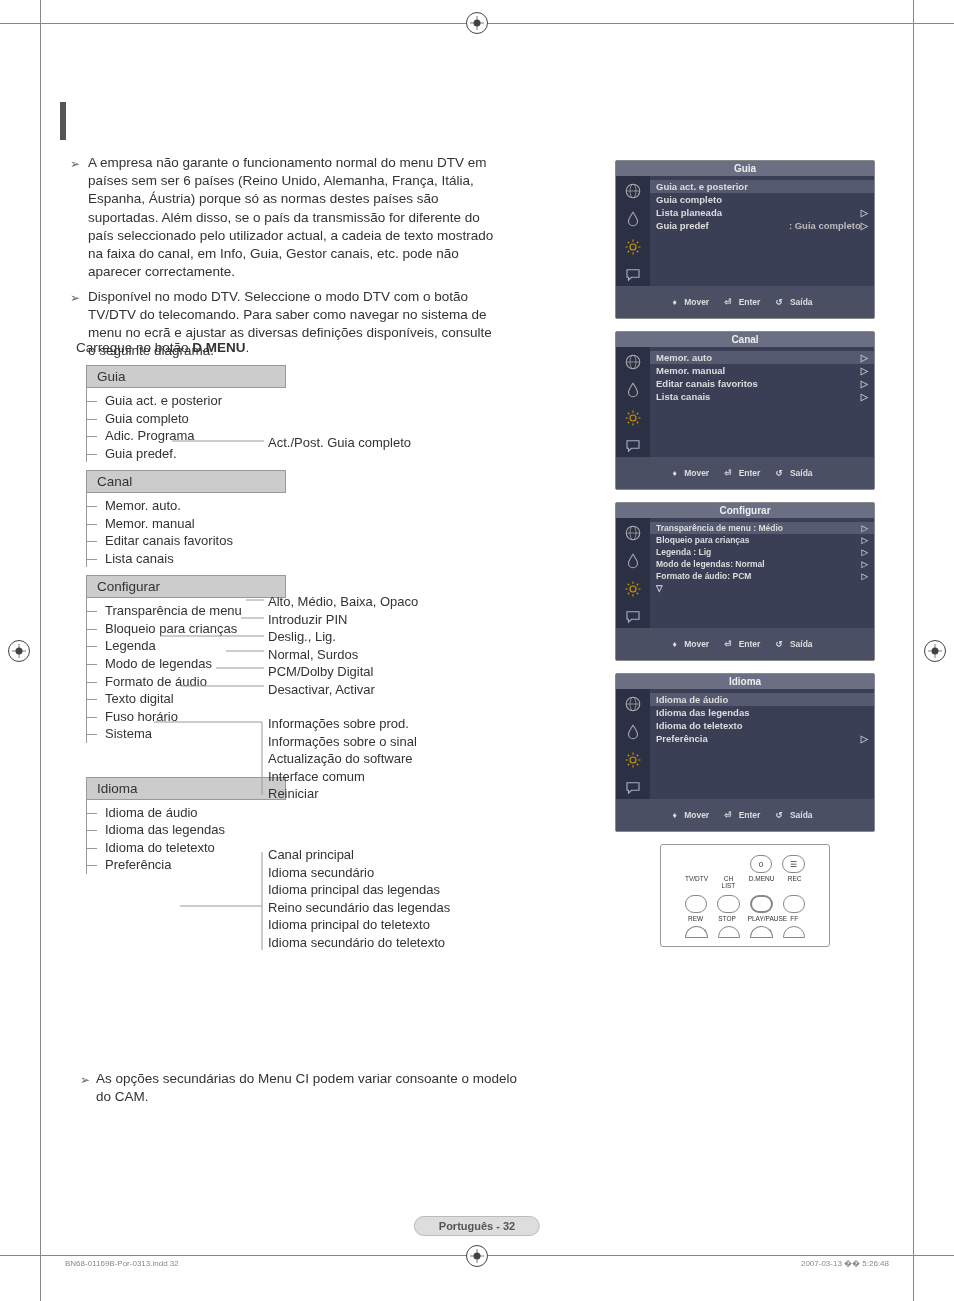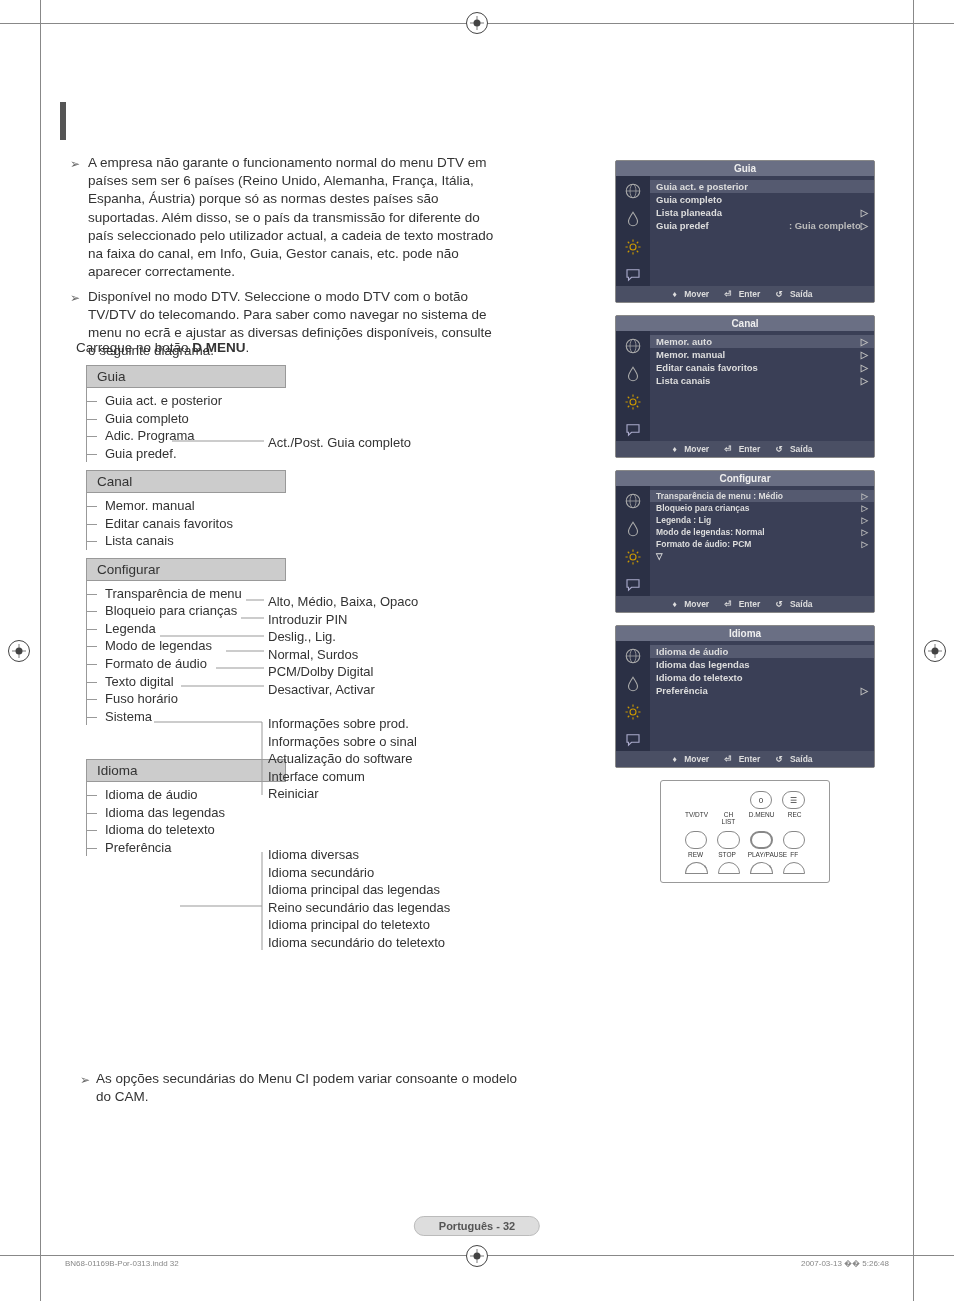--- a/index.html
+++ b/index.html
@@ -42,21 +42,21 @@
 
   .osd-box { background:#3a3f56; border:1px solid #888; border-radius:2px; margin-bottom:12px; font-size:9.5px; color:#ddd; }
   .osd-title { background:#6a6f84; text-align:center; font-weight:bold; padding:2px 0; font-size:10px; color:#eee; }
   .osd-body { display:flex; min-height:110px; }
   .osd-icons { width:34px; background:#2b3045; display:flex; flex-direction:column; align-items:center; padding-top:6px; gap:10px; }
   .osd-icons svg { width:18px; height:18px; }
   .osd-list { flex:1; padding:4px 6px; position:relative; }
   .osd-row { display:flex; justify-content:space-between; font-weight:bold; padding:1px 0; }
   .osd-row .arr { color:#bbb; }
   .osd-row.sel { background:#555a70; margin:0 -6px; padding:1px 6px; }
-  .osd-nav { background:#4a4f64; text-align:center; padding:3px 0; font-size:8.5px; font-weight:bold; color:#ddd;}
+  .osd-nav { background:#4a4f64; text-align:center; padding:11px 0; font-size:8.5px; font-weight:bold; color:#ddd;}
   .osd-nav span { margin:0 5px; }
 
   .remote { border:1px solid #999; border-radius:3px; background:#fff; padding:10px 24px 6px; margin:6px auto 12px; width:170px; text-align:center;}
   .remote-row { display:flex; justify-content:center; gap:10px; margin-bottom:2px; }
   .r-btn { width:26px; height:18px; border:1px solid #888; border-radius:10px; display:flex; align-items:center; justify-content:center; font-size:8px;}
   .r-lbl-row { display:flex; justify-content:center; gap:10px; font-size:6.5px; margin-bottom:6px; }
   .r-lbl-row span { width:26px; text-align:center; }
 
   .note { font-size:13.5px; margin-left:14px; text-indent:-14px; line-height:1.35;}
   .note-icon { display:inline-block; width:12px; }
@@ -132,20 +132,21 @@
           <div class="tree-li">Guia act. e posterior</div>
           <div class="tree-li">Guia completo</div>
           <div class="tree-li">Adic. Programa</div>
           <div class="tree-li">Guia predef.</div>
         </div>
       </div>
 
       <div class="tree-section">
         <div class="tree-header">Canal</div>
         <div class="tree-items">
+          <div class="tree-li">Memor. auto.</div>
           <div class="tree-li">Memor. manual</div>
           <div class="tree-li">Editar canais favoritos</div>
           <div class="tree-li">Lista canais</div>
         </div>
       </div>
 
       <div class="tree-section">
         <div class="tree-header">Configurar</div>
         <div class="tree-items">
           <div class="tree-li">Transparência de menu</div>
@@ -180,21 +181,21 @@
         <div>Desactivar, Activar</div>
         <div style="height:17px;"></div>
         <div>Informações sobre prod.</div>
         <div>Informações sobre o sinal</div>
         <div>Actualização do software</div>
         <div>Interface comum</div>
         <div>Reiniciar</div>
       </div>
 
       <div style="position:absolute; left:192px; top:506px; font-size:13px; line-height:1.35;">
-        <div>Idioma diversas</div>
+        <div>Canal principal</div>
         <div>Idioma secundário</div>
         <div>Idioma principal das legendas</div>
         <div>Reino secundário das legendas</div>
         <div>Idioma principal do teletexto</div>
         <div>Idioma secundário do teletexto</div>
       </div>
 
       <svg style="position:absolute; left:0; top:0; width:440px; height:640px; pointer-events:none;">
         <line x1="96" y1="101" x2="188" y2="101" stroke="#999"></line>
 

